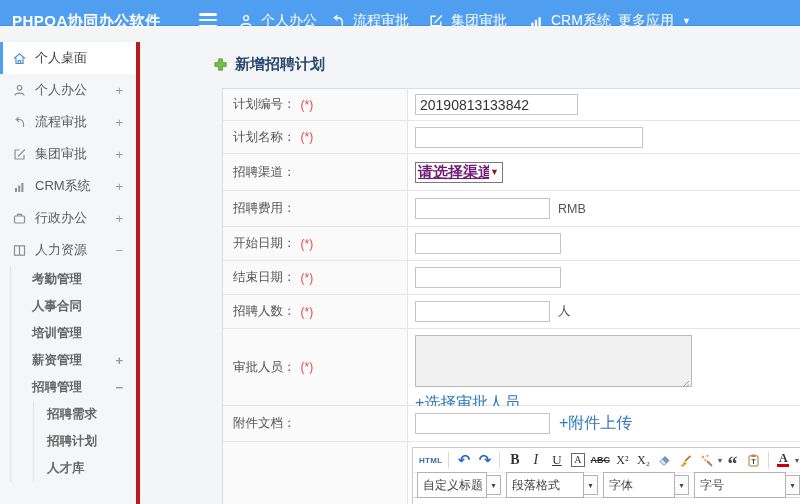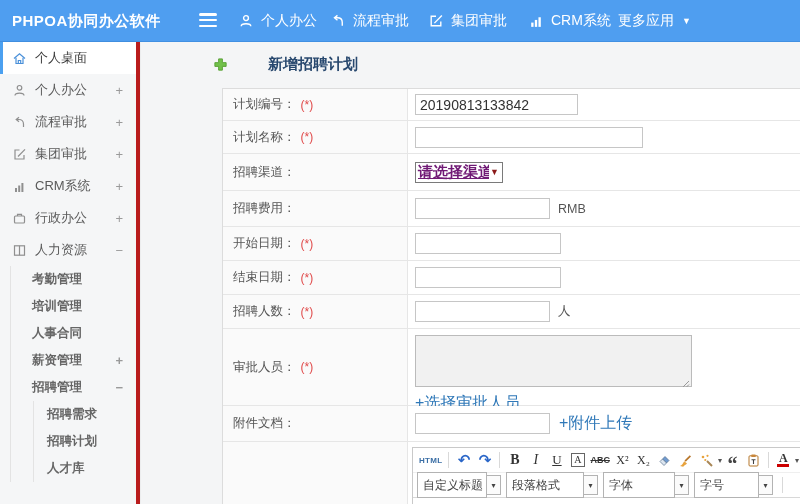--- a/index.html
+++ b/index.html
@@ -1,20 +1,20 @@
 <!DOCTYPE html>
 <html><head>
 <meta charset="utf-8">
 <style>
   * { margin:0; padding:0; box-sizing:border-box; }
   html,body { width:800px; height:504px; overflow:hidden; }
   body { font-family:"Liberation Sans","DejaVu Sans",sans-serif; background:#f4f5f6; position:relative; }
 
   
-  .topbar { position:absolute; top:0; left:0; width:800px; height:42px; background:#4f9ef0; border-bottom:1px solid #4190e2; }
+  .topbar { position:absolute; top:0; left:0; width:800px; height:26px; background:#4f9ef0; border-bottom:1px solid #4190e2; }
   .logo { position:absolute; left:12px; top:0; height:42px; line-height:42px; color:#fff; font-size:15px; font-weight:bold; letter-spacing:.5px; }
   .hamburger { position:absolute; left:199px; top:13px; width:20px; height:16px; cursor:pointer; }
   .hamburger span { display:block; width:18px; height:2.6px; background:#fff; border-radius:2px; margin-bottom:3.2px; }
   .tnav { position:absolute; top:0; height:42px; display:flex; align-items:center; color:#fff; font-size:14px; cursor:pointer; }
   .tnav svg { margin-right:7px; }
   .tnav .caret { margin-left:8px; font-size:9px; }
   #tn0{left:238px} #tn1{left:330px} #tn2{left:428px} #tn3{left:528px} #tn4{left:618px}
 
   
   .sidebar { position:absolute; left:0; top:42px; width:140px; height:462px; background:#f5f6f7; border-right:4px solid #b91c1c; box-shadow:2px 0 3px rgba(0,0,0,.04); font-size:13px; color:#5a5a5a; overflow:hidden; }
@@ -22,21 +22,21 @@
   .s-item svg { margin-right:8px; flex:0 0 auto; }
   .s-item.active { background:#fff; border-left:3px solid #4ba0f0; padding-left:9px; color:#3a3a3a; }
   .expander { position:absolute; right:13px; top:0; height:100%; display:flex; align-items:center; color:#9a9a9a; font-size:13px; }
   .s-sub { border-left:1px solid #e3e3e3; margin-left:10px; }
   .s-sub .s-item { height:27px; padding-left:21px; font-size:12.5px; color:#666;font-weight:bold; }
   .s-sub2 { border-left:1px solid #e3e3e3; margin-left:22px; }
   .s-sub2 .s-item { height:27px; padding-left:13px; font-size:12.5px; color:#666; }
 
   
   .main { position:absolute; left:141px; top:42px; width:659px; height:462px; background:#f4f5f6; }
-  .page-title { position:absolute; left:72px; top:13px; display:flex; align-items:center; font-size:15px; font-weight:bold; color:#28486e;gap:33px; }
+  .page-title { position:absolute; left:72px; top:13px; display:flex; align-items:center; font-size:15px; font-weight:bold; color:#28486e; }
   .page-title svg { margin-right:7px; }
 
   .formtable { position:absolute; left:81px; top:46px; width:640px; background:#fff; border:1px solid #dcdcdc; }
   .frow { display:flex; border-bottom:1px solid #e6e6e6; }
   .fl { width:185px; flex:0 0 185px; background:#fafafa; border-right:1px solid #e6e6e6; display:flex; align-items:center; padding-left:10px; font-size:12.5px; color:#555; }
   .fl .req { color:#e04b4b; margin-left:5px; font-size:12px; }
   .fv { flex:1; display:flex; align-items:center; padding-left:7px; font-size:12.5px; color:#555; background:#fff; }
   .tin { height:21px; border:1px solid #c6c6c6; background:#fff; font-size:13px; color:#333; padding:0 4px; font-family:"Liberation Sans",sans-serif; }
   .suffix { margin-left:8px; color:#555; font-size:12.5px; }
   .blink { color:#2f78b8; font-size:16px; text-decoration:none; cursor:pointer; }
@@ -179,24 +179,24 @@
       </svg>
     <span>人力资源</span>
     <span class="expander">−</span>
   </div>
 
   <div class="s-sub">
     <div class="s-item">
         <span>考勤管理</span>
       </div>
     <div class="s-item">
+        <span>人事合同</span>
+      </div>
+    <div class="s-item">
         <span>培训管理</span>
-      </div>
-    <div class="s-item">
-        <span>人事合同</span>
       </div>
     <div class="s-item">
       <span>薪资管理</span>
       <span class="expander">+</span>
     </div>
     <div class="s-item">
       <span>招聘管理</span>
       <span class="expander">−</span>
     </div>
     <div class="s-sub2">
@@ -388,21 +388,21 @@
               </span>
             <span class="edsel">
                 <span class="txt" style="width:78px">段落格式</span>
                 <span class="arr">▾</span>
               </span>
             <span class="edsel">
                 <span class="txt" style="width:72px">字体</span>
                 <span class="arr">▾</span>
               </span>
             <span class="edsel">
-                <span class="txt" style="width:65px">字号</span>
+                <span class="txt" style="width:92px">字号</span>
                 <span class="arr">▾</span>
               </span>
             <span class="tsep"></span>
 
           </div>
 
           <div class="ed-content"></div>
         </div>
       </div>
     </div>

